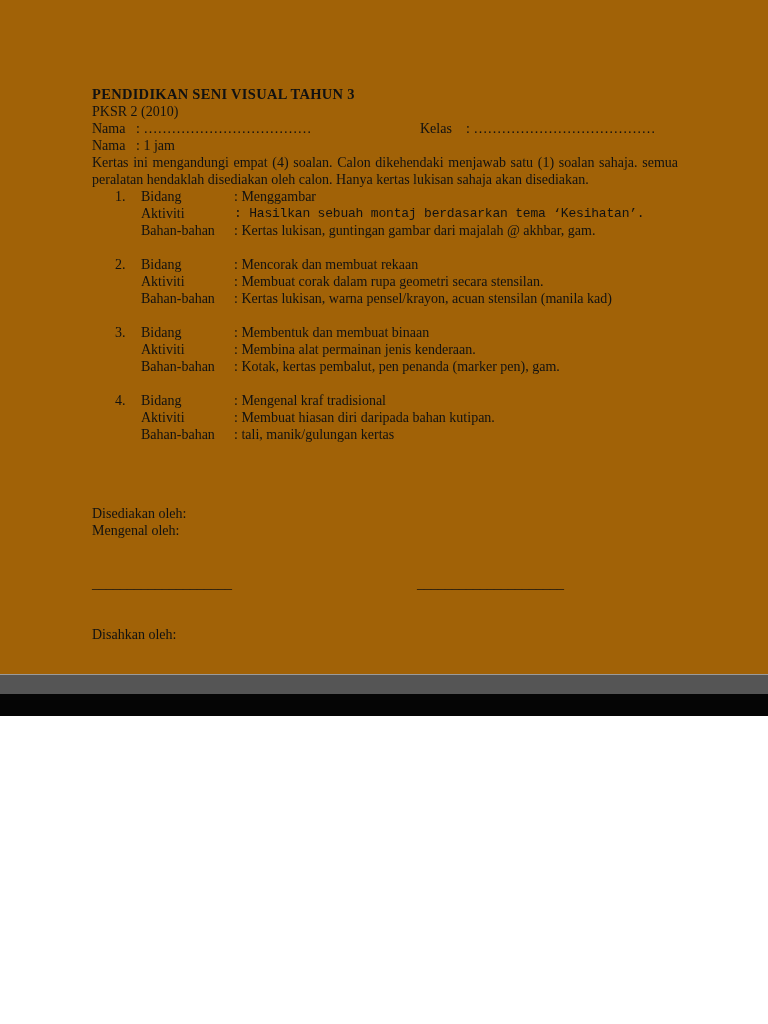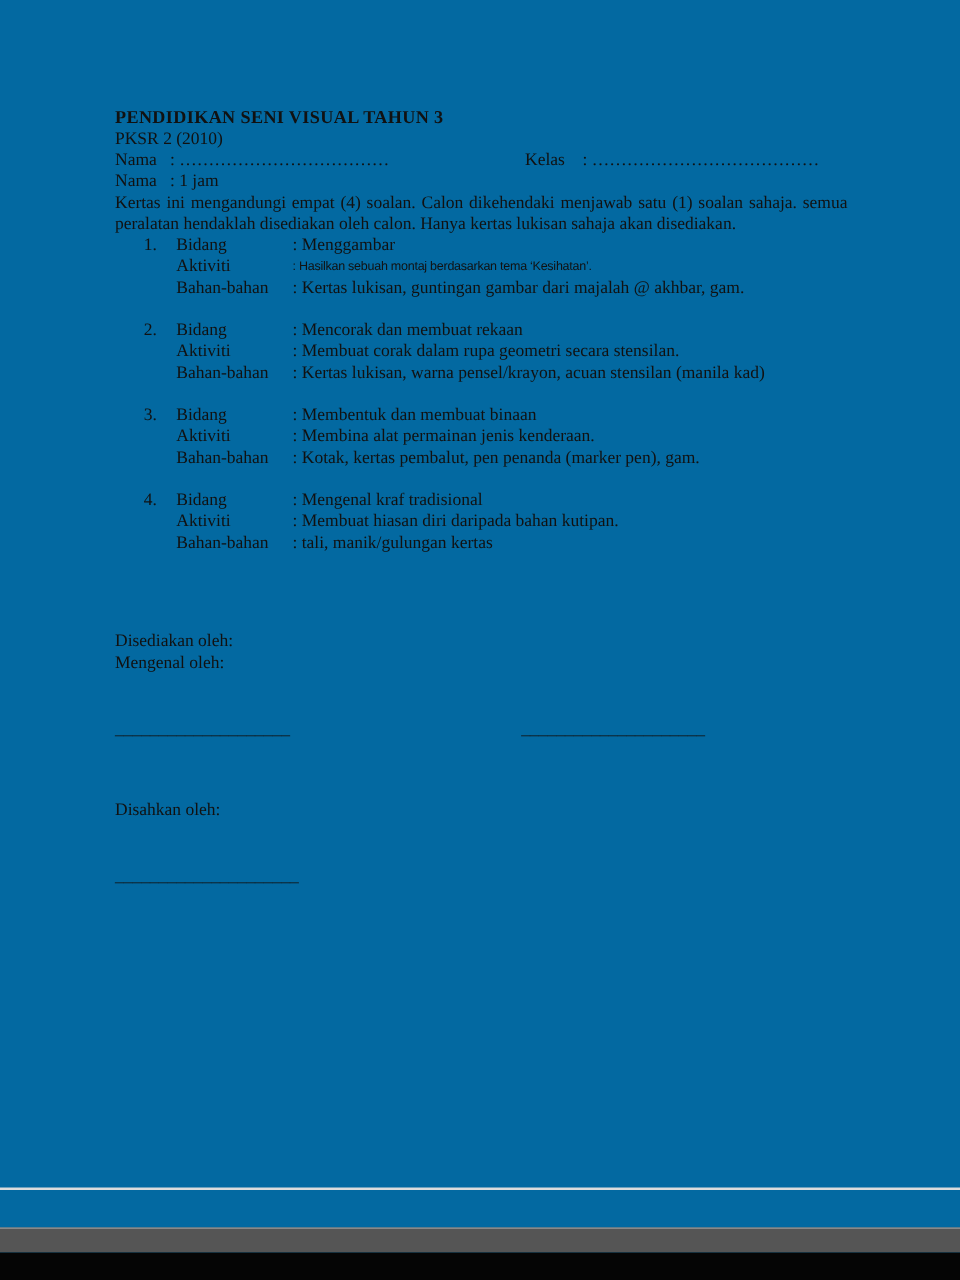--- a/index.html
+++ b/index.html
@@ -3,22 +3,22 @@
 <meta charset="utf-8">
 <style>
   html, body {
     margin: 0;
     padding: 0;
     background: #ffffff;
   }
   .page {
     position: relative;
     width: 768px;
-    height: 1024px;
-    background: #0369a1;
+    height: 716px;
+    background: #a16207;
     overflow: hidden;
     font-family: "Liberation Serif", serif;
     font-size: 14px;
     line-height: 17px;
     color: #111111;
   }
   .content {
     position: absolute;
     left: 92px;
     top: 86px;
@@ -42,36 +42,36 @@
     text-align: justify;
     margin: 0;
   }
   .q-section { margin-top: 0; }
   .q-block { margin-bottom: 17px; }
   .q-row { display: flex; }
   .q-num { width: 26px; margin-left: 23px; flex: 0 0 auto; }
   .q-label { width: 93px; flex: 0 0 auto; }
   .q-val { flex: 1; }
   .alt-font {
-    font-family: Liberation Sans, sans-serif;
-    font-size: 10px;
+    font-family: Liberation Mono, monospace;
+    font-size: 13px;
     letter-spacing: -0.2px;
   }
   .sig-row {
     display: flex;
     margin-top: 62px;
     flex-direction: column;
   }
   .sig-left { width: 325px; flex: 0 0 auto; }
   .sig-right { flex: 1; }
   .sig-lines {
     display: flex;
     margin-top: 36px;
   }
-  .sig-row-2 { margin-top: 48px; }
+  .sig-row-2 { margin-top: 34px; }
   .sig-line-2 { margin-top: 36px; }
   .scan-hairline {
     position: absolute;
     left: 0;
     top: 950px;
     width: 100%;
     height: 2px;
     background: #dcdcdc;
   }
   .scan-footer {

